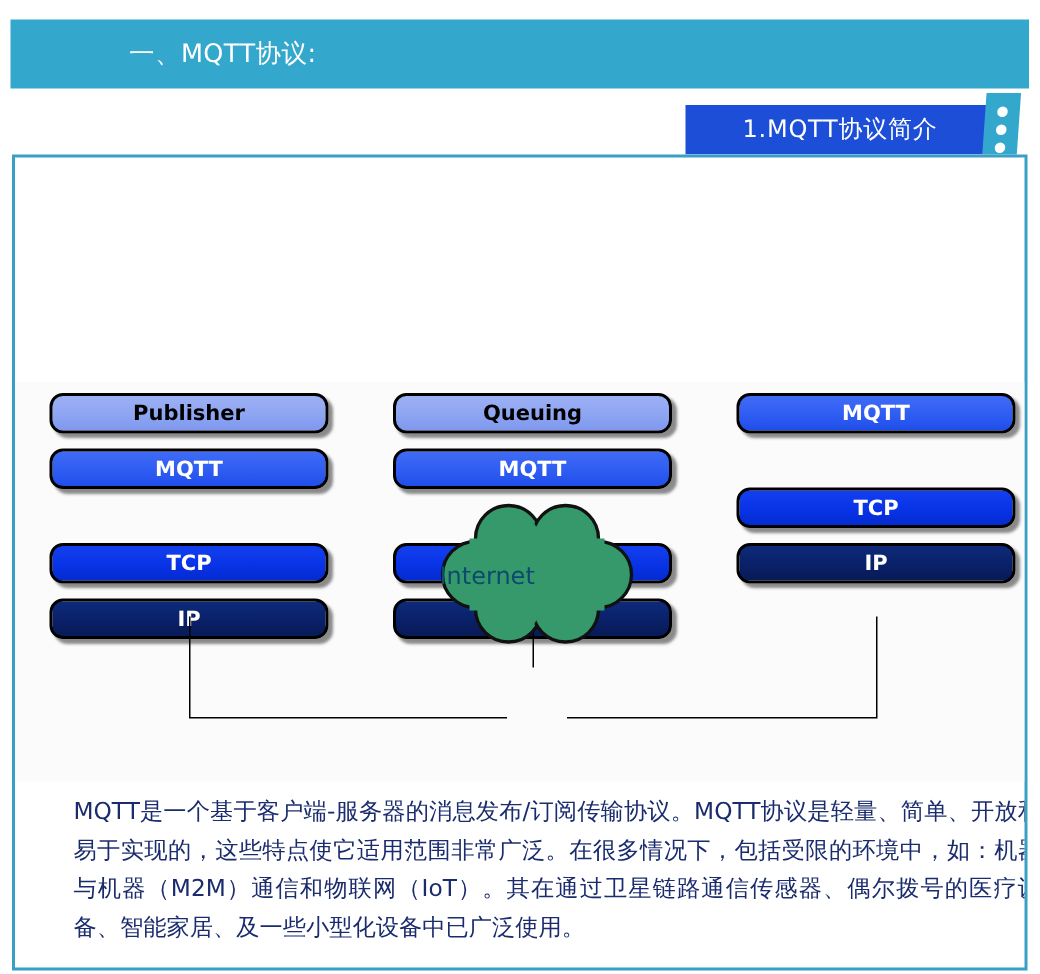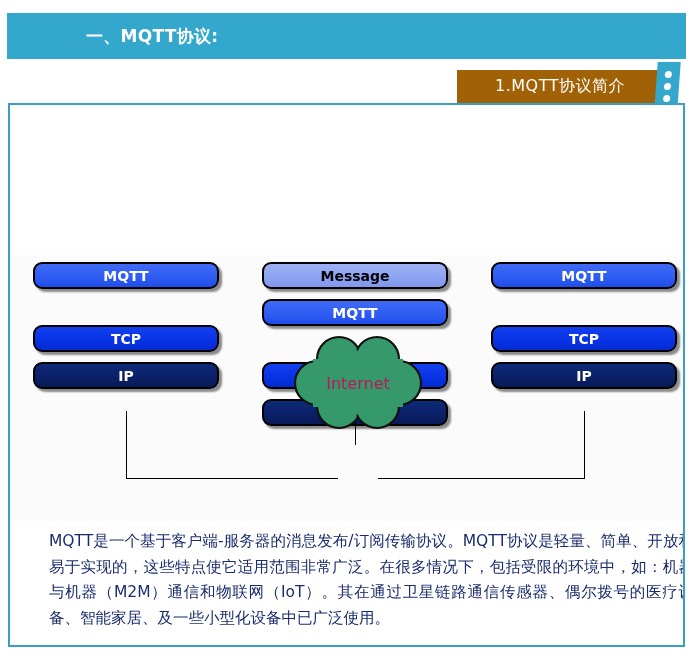--- a/index.html
+++ b/index.html
@@ -25,40 +25,40 @@
     background: #34a8cc;
     box-sizing: border-box;
   }
   .header-title {
     position: absolute;
     left: 79px;
     top: 50%;
     transform: translateY(-50%);
     color: #ffffff;
     font-size: 17px;
-    font-weight: bold;
+    font-weight: normal;
     letter-spacing: 0.3px;
     white-space: nowrap;
   }
 
   
   .badge-row {
     position: absolute;
     left: 0;
     top: 70px;
     width: 693px;
     height: 33px;
   }
   .section-badge {
     position: absolute;
     left: 457px;
     top: 0px;
     width: 206px;
     height: 33px;
-    background: #a16207;
+    background: #1d4ed8;
     color: #ffffff;
     font-size: 16px;
     display: flex;
     align-items: center;
     justify-content: center;
     box-sizing: border-box;
     letter-spacing: 0.5px;
   }
   .dots-badge {
     position: absolute;
@@ -186,23 +186,22 @@
     height: 96px;
   }
   .cloud-label {
     position: absolute;
     left: 0;
     top: 0;
     width: 130px;
     height: 96px;
     display: flex;
     align-items: center;
-    justify-content: center;
     font-size: 16px;
-    color: #be185d;
+    color: #0c4a6e;
     pointer-events: none;
   }
 </style>
 </head>
 <body>
 
 <div class="header-bar">
   <div class="header-title">一、MQTT协议:</div>
 </div>
 
@@ -216,34 +215,37 @@
     <span class="dot"></span>
   </div>
 </div>
 
 <div class="content-box">
 
 
   <div class="diagram">
 
     <div class="stack-col col-pub">
+      <div class="layer-box layer-app">
+        <span>Publisher</span>
+      </div>
       <div class="layer-box layer-mqtt">
         <span>MQTT</span>
       </div>
       <div class="layer-box layer-tcp">
         <span>TCP</span>
       </div>
       <div class="layer-box layer-ip">
         <span>IP</span>
       </div>
     </div>
 
     <div class="stack-col col-brk">
       <div class="layer-box layer-app">
-        <span>Message</span>
+        <span>Queuing</span>
       </div>
       <div class="layer-box layer-mqtt">
         <span>MQTT</span>
       </div>
       <div class="layer-box layer-tcp">
         <span>TCP</span>
       </div>
       <div class="layer-box layer-ip">
         <span>IP</span>
       </div>

